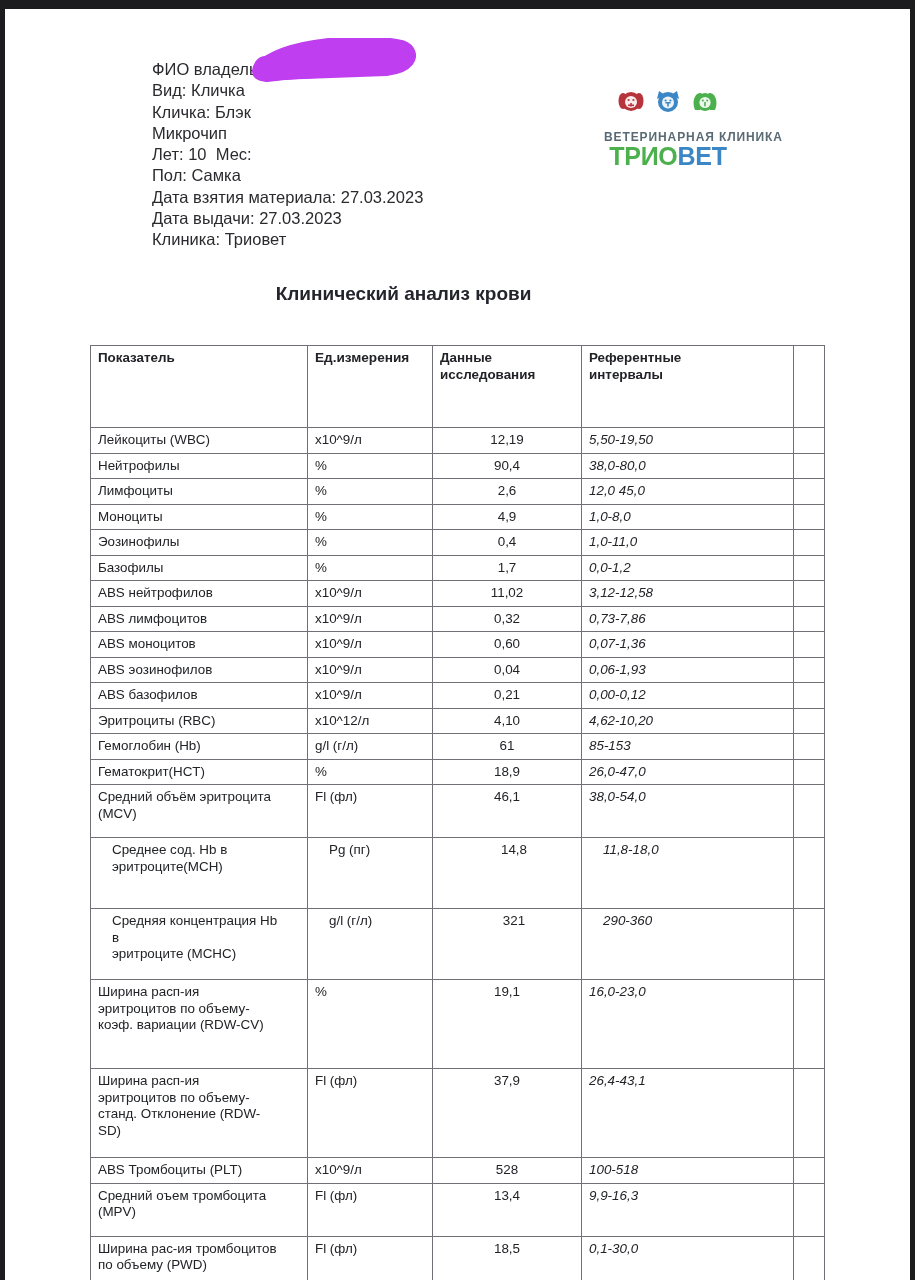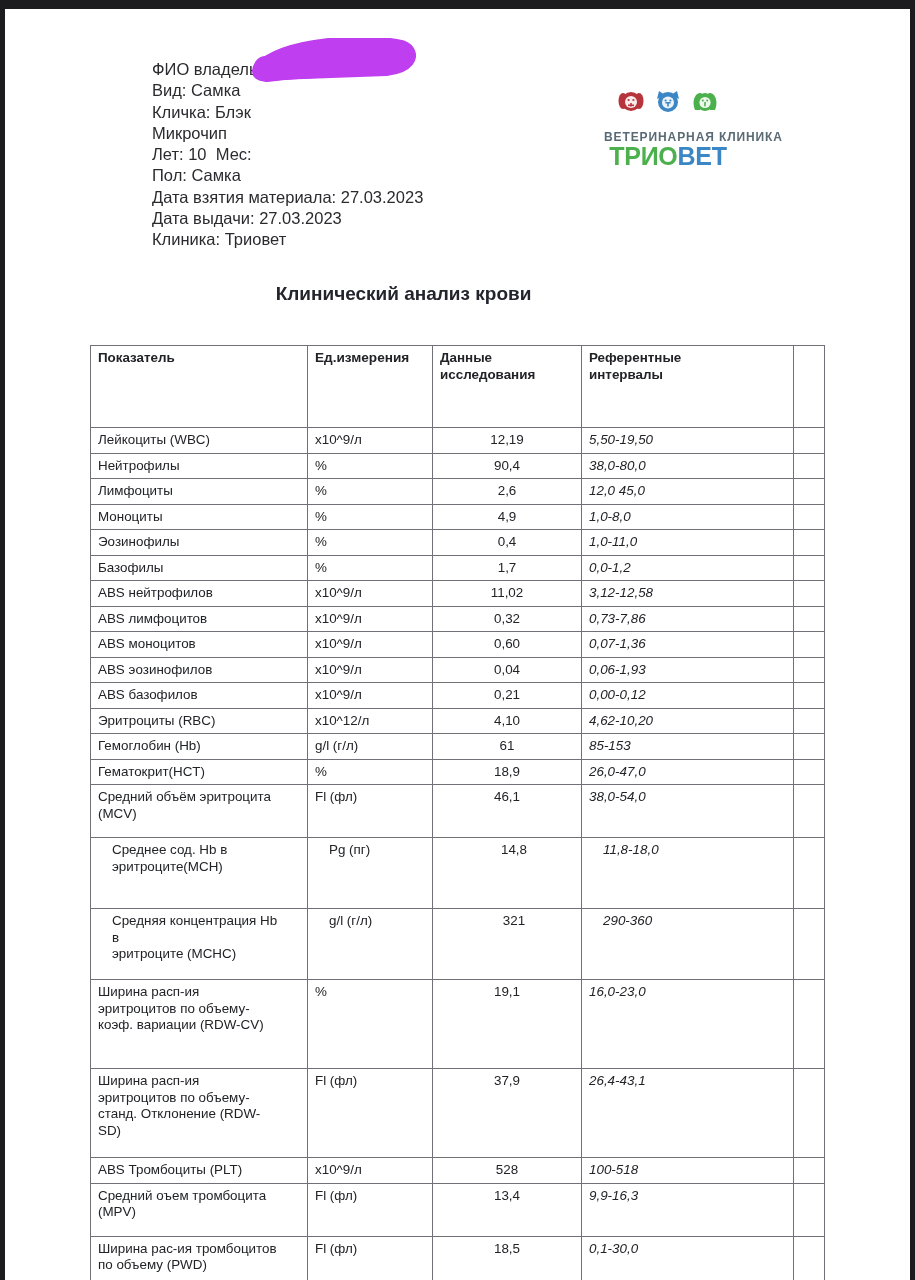--- a/index.html
+++ b/index.html
@@ -167,21 +167,21 @@
 <body>
 
 <div class="page">
 
   <div class="edge-top"></div>
   <div class="edge-left"></div>
   <div class="edge-right"></div>
 
   <div class="header" id="patient-header">
       <div class="header-line">ФИО владельца:</div>
-      <div class="header-line">Вид: Самка</div>
+      <div class="header-line">Вид: Кличка</div>
       <div class="header-line">Кличка: Блэк</div>
       <div class="header-line">Микрочип</div>
       <div class="header-line">Лет: 10  Мес:</div>
       <div class="header-line">Пол: Самка</div>
       <div class="header-line">Дата взятия материала: 27.03.2023</div>
       <div class="header-line">Дата выдачи: 27.03.2023</div>
       <div class="header-line">Клиника: Триовет</div>
     </div>
 
   <div class="redaction">

